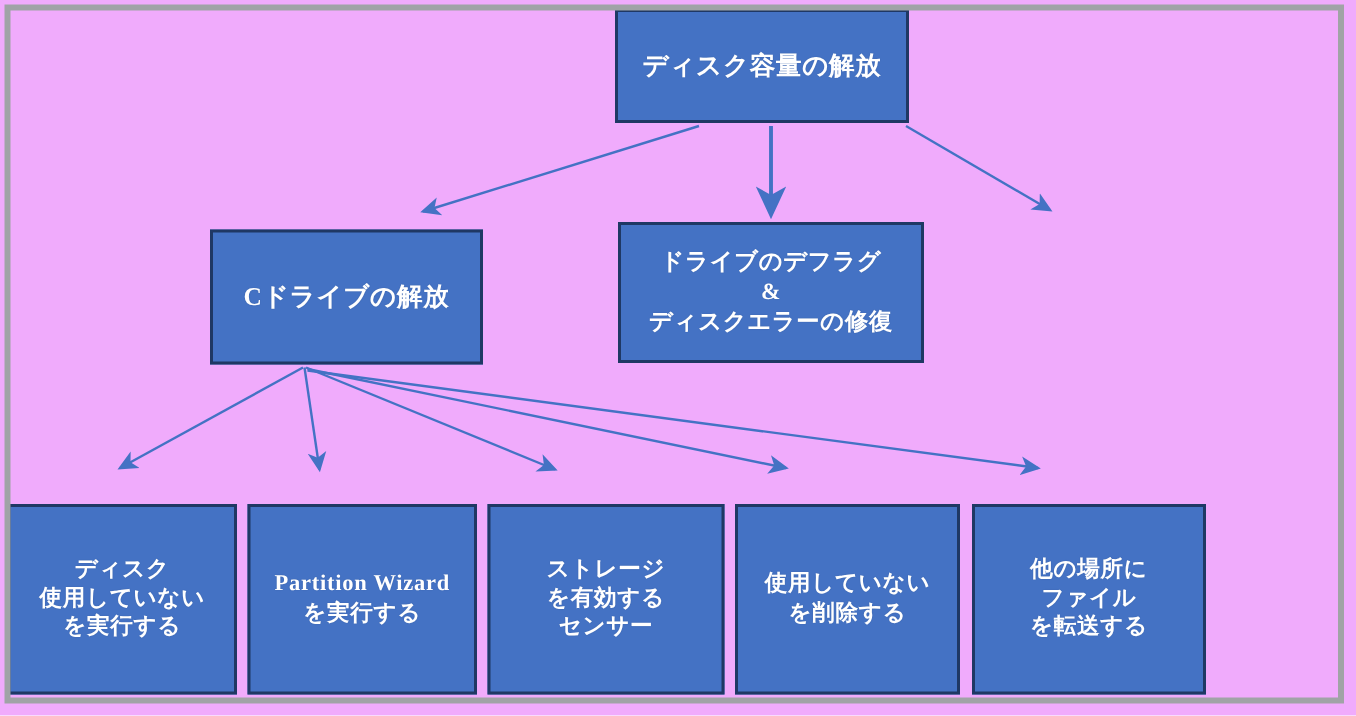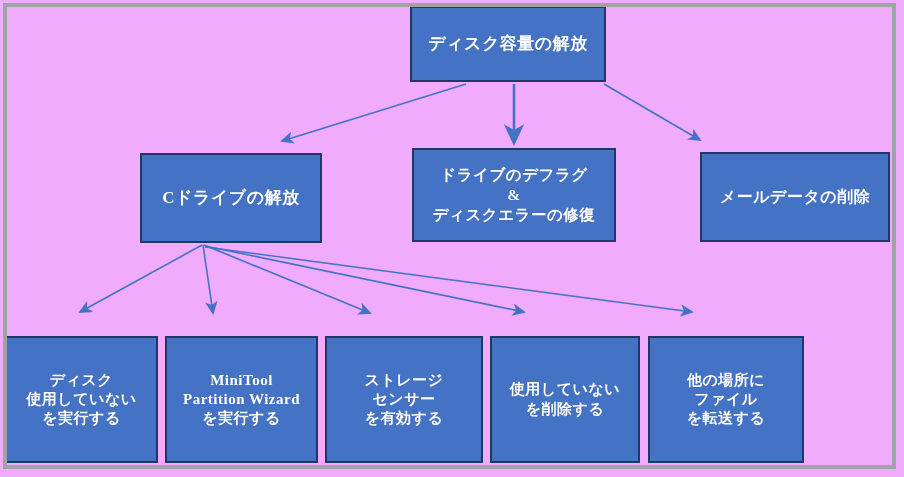--- a/index.html
+++ b/index.html
@@ -129,47 +129,41 @@
       <span class="ln">ディスクエラーの修復</span>
     </span>
   </div>
 
   <div class="node" id="node-c-drive">
     <span class="lines">
       <span class="ln">Cドライブの解放</span>
     </span>
   </div>
 
-  <div class="node" id="node-mail">
-    <span class="lines">
-      <span class="ln">メールデータの削除</span>
-    </span>
-  </div>
 
   <div class="node leaf" id="node-cleanup">
     <span class="lines">
       <span class="ln">ディスク</span>
       <span class="ln">使用していない</span>
       <span class="ln">を実行する</span>
     </span>
   </div>
 
   <div class="node leaf" id="node-minitool">
     <span class="lines">
-      <span class="ln latin">MiniTool</span>
       <span class="ln latin">Partition Wizard</span>
       <span class="ln">を実行する</span>
     </span>
   </div>
 
   <div class="node leaf" id="node-storage">
     <span class="lines">
       <span class="ln">ストレージ</span>
+      <span class="ln">を有効する</span>
       <span class="ln">センサー</span>
-      <span class="ln">を有効する</span>
     </span>
   </div>
 
   <div class="node leaf" id="node-uninstall">
     <span class="lines">
       <span class="ln">使用していない</span>
       <span class="ln">を削除する</span>
     </span>
   </div>
 

